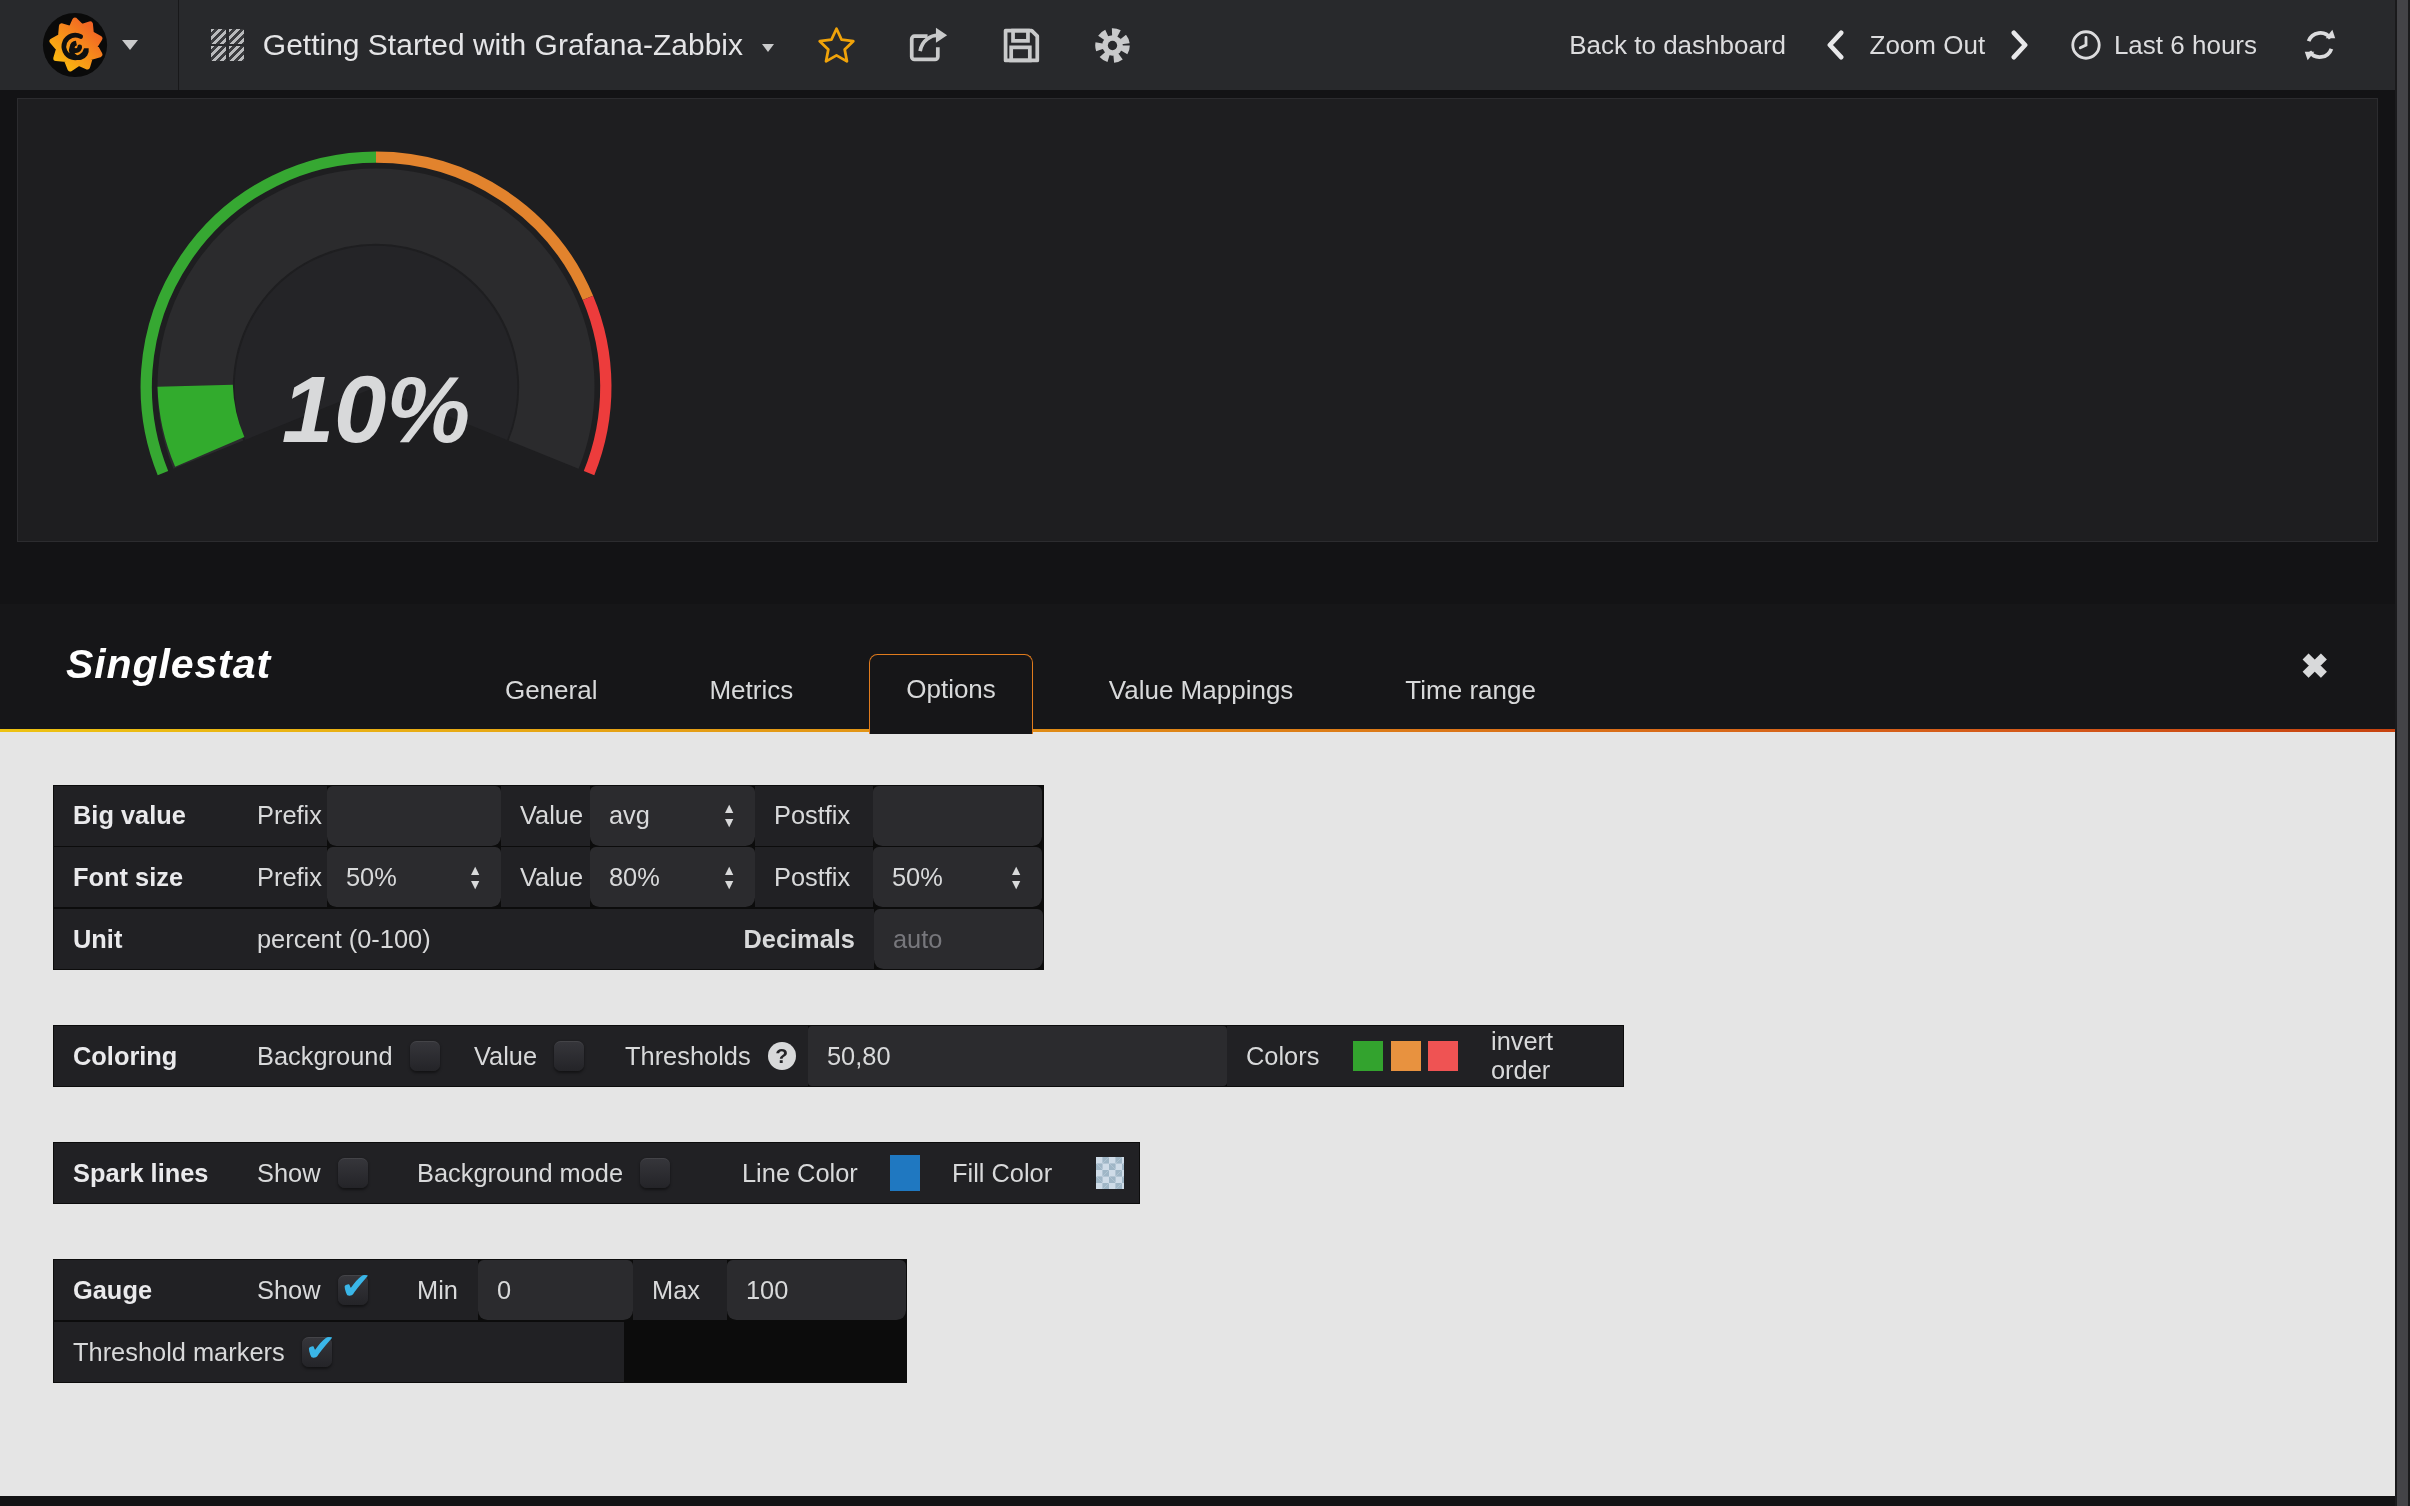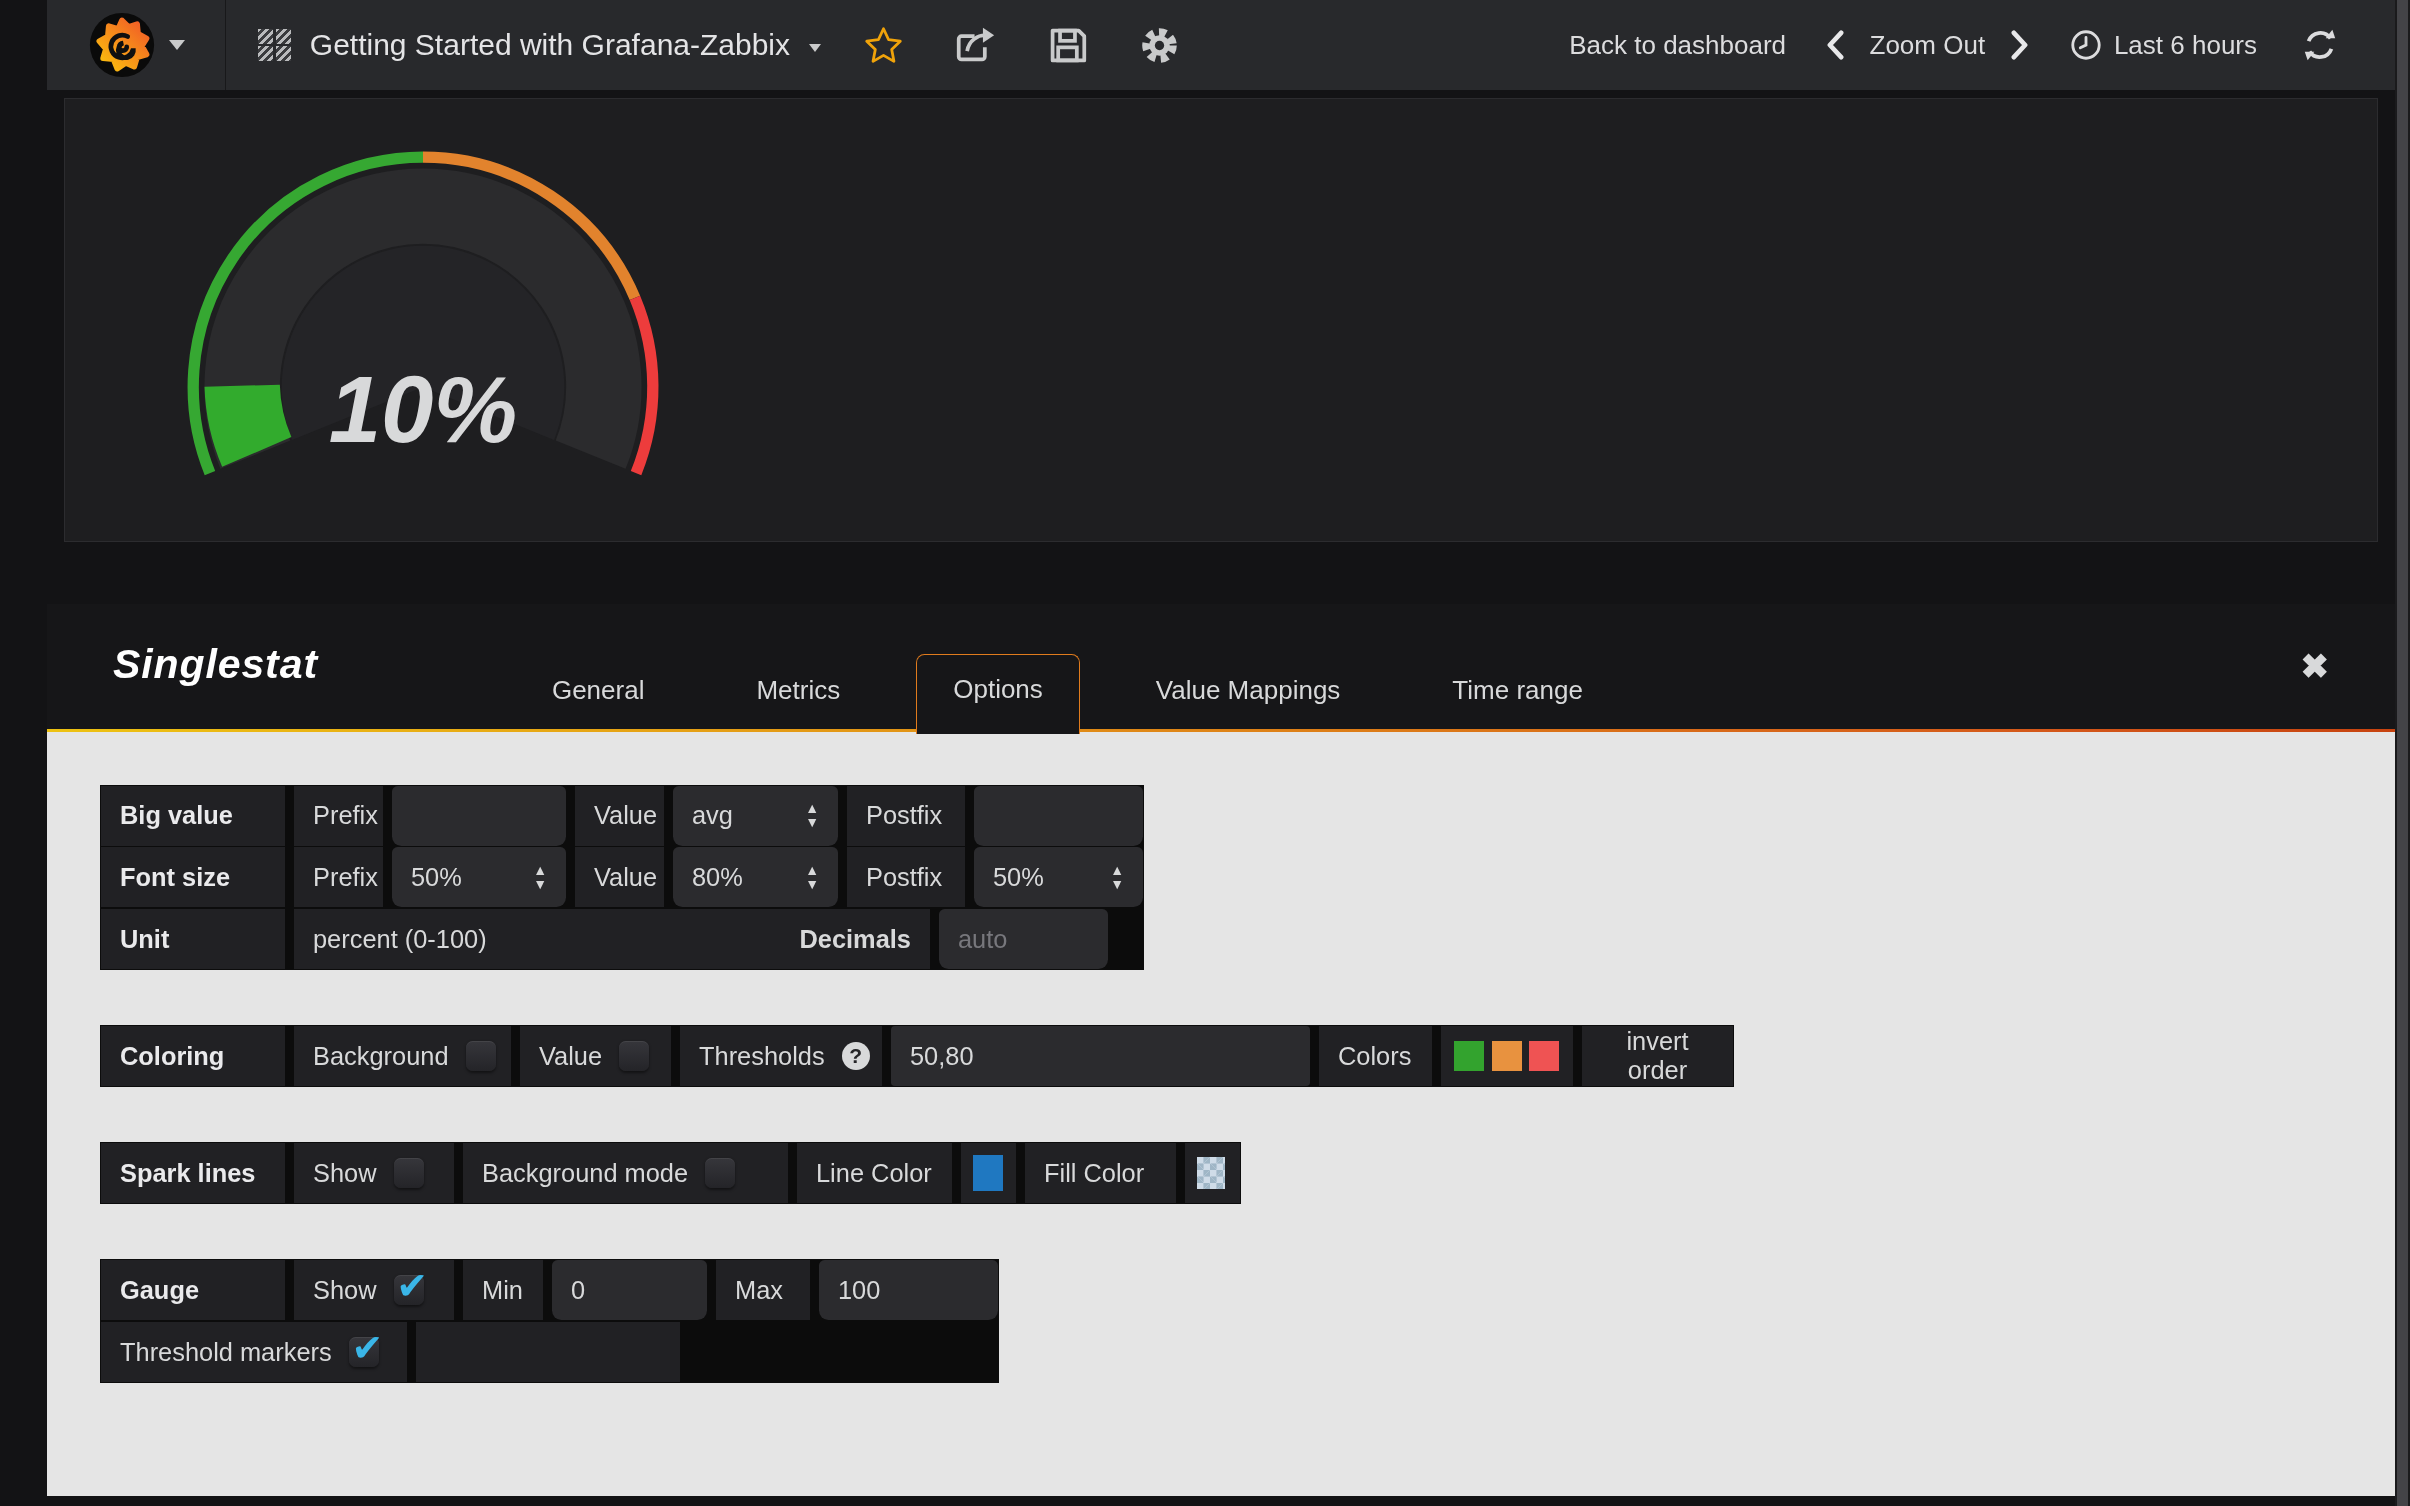--- a/index.html
+++ b/index.html
@@ -3,21 +3,21 @@
 <meta charset="utf-8">
 <style>
   * { margin:0; padding:0; box-sizing:border-box; }
   html,body { width:2411px; height:1507px; overflow:hidden; background:#131315;
     font-family:"Liberation Sans", sans-serif; color:#d8d9da; }
 
   
   .scrollbar { position:absolute; right:0; top:0; width:15px; height:1507px; background:#1a1a1c; }
   .scrollbar .thumb { position:absolute; left:1.9px; top:0; width:11.3px; height:1507px; background:#434347; }
 
-  .page { position:absolute; left:0; top:0; width:2395px;padding-left:47px; }
+  .page { position:absolute; left:0; top:0; width:2395px; }
 
   
   .navbar { height:90px; background:#28292c; display:flex; align-items:center; }
   .logo-area { width:179px; height:90px; display:flex; align-items:center; justify-content:center; gap:13px; border-right:1.9px solid #18181a; cursor:pointer; }
   .caret-down { width:0; height:0; border-left:8.5px solid transparent; border-right:8.5px solid transparent; border-top:10.4px solid #c9cacb; }
   .dash-title-area { display:flex; align-items:center; gap:19px; padding-left:32px; height:90px; cursor:pointer; }
   .grid-icon { display:grid; grid-template-columns:15px 15px; grid-template-rows:15px 15px; gap:2.8px; }
   .grid-icon i { background:repeating-linear-gradient(135deg,#b9babc 0 2.8px,#3a3b3e 2.8px 5.6px); }
   .dash-title { font-size:30px; color:#e4e4e6; }
   .dash-title-area .caret-down { border-left-width:6.6px; border-right-width:6.6px; border-top-width:8.5px; margin-top:5.6px; }
@@ -39,21 +39,21 @@
   .tabline { position:absolute; left:0; right:0; bottom:0; height:2.8px; background:linear-gradient(90deg,#edc212,#d4581a 85%,#c7430f); }
   .editor-title { font-size:41px; font-style:italic; font-weight:600; color:#fff; letter-spacing:0.9px; align-self:center; margin-bottom:5.6px; }
   .tabs { display:flex; align-items:flex-end; margin-left:198px;gap:40px; }
   .tab { font-size:26px; color:#d8d9da; padding:19px 36px 26px 36px; cursor:pointer; }
   .tab.active { position:relative; z-index:2; background:#161618; border:0.9px solid #e07b1d; border-bottom:none; border-radius:8.5px 8.5px 0 0; padding-bottom:29px; margin-bottom:-2.8px; }
   .close-x { margin-left:auto; align-self:center; font-size:34px; font-weight:700; color:#d8d9da; cursor:pointer; margin-bottom:3.8px; }
   .editor-body { padding:53px 0 58px 53px; }
 
   
   .ftable { display:inline-flex; flex-direction:column; background:#0c0c0c; border:1.9px solid #0c0c0c; gap:1.9px; margin-bottom:55px; vertical-align:top; }
-  .frow { display:flex; gap:9px;text-align:center; }
+  .frow { display:flex; gap:0; }
   .fcell { background:#212124; height:60px; display:flex; align-items:center; padding:0 19px; gap:17px; font-size:25.4px; color:#d8d9da; }
   .fcell.lbl { font-weight:700; color:#eaeaec; }
   .fcell.ibox { background:#2b2b2e; border-radius:5.6px 5.6px 9.4px 9.4px; }
   .fcell.ibox.ph { color:#77777c; }
   .spin { margin-left:auto; display:flex; flex-direction:column; gap:1.9px; color:#d8d9da; font-size:14px; line-height:12.2px; cursor:pointer; }
   .cb { flex:none; width:30px; height:30px; border-radius:6.6px; background:linear-gradient(180deg,#36363b,#242428); box-shadow:inset 0 0.9px 0 rgba(255,255,255,.07),0 1.9px 2.8px rgba(0,0,0,.45); position:relative; cursor:pointer; }
   .cb .tick { position:absolute; left:2.8px; top:-11.3px; font-size:38px; color:#3ab6e8; }
   .help { flex:none; width:28px; height:28px; border-radius:50%; background:#d8d9da; color:#242427; font-weight:700; font-size:21px; display:flex; align-items:center; justify-content:center; }
   .sw { flex:none; width:30px; height:30px; cursor:pointer; }
   .sw-check { flex:none; width:28px; height:32px; cursor:pointer;

